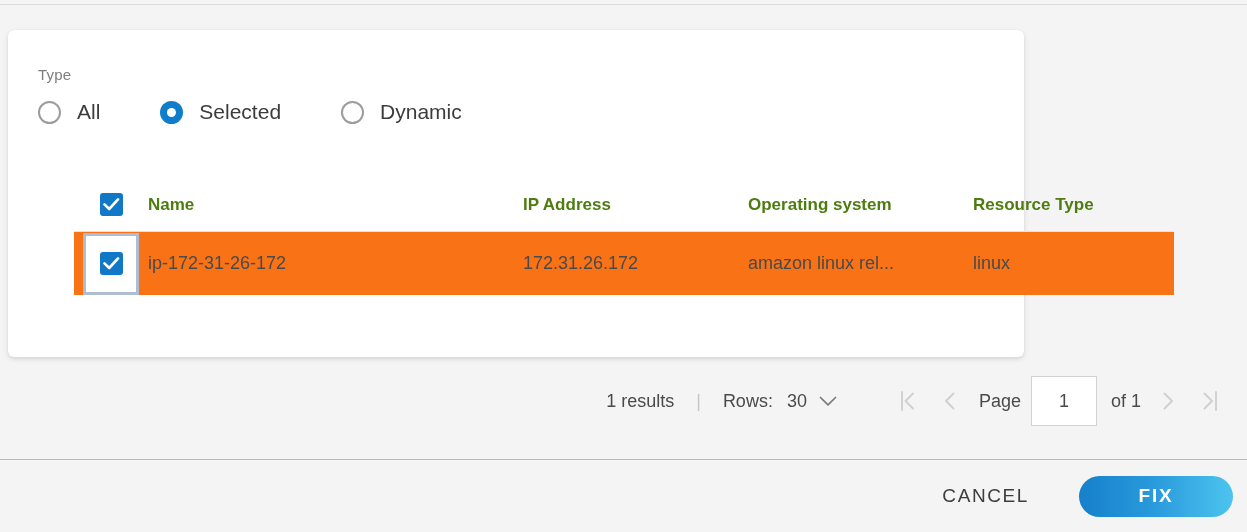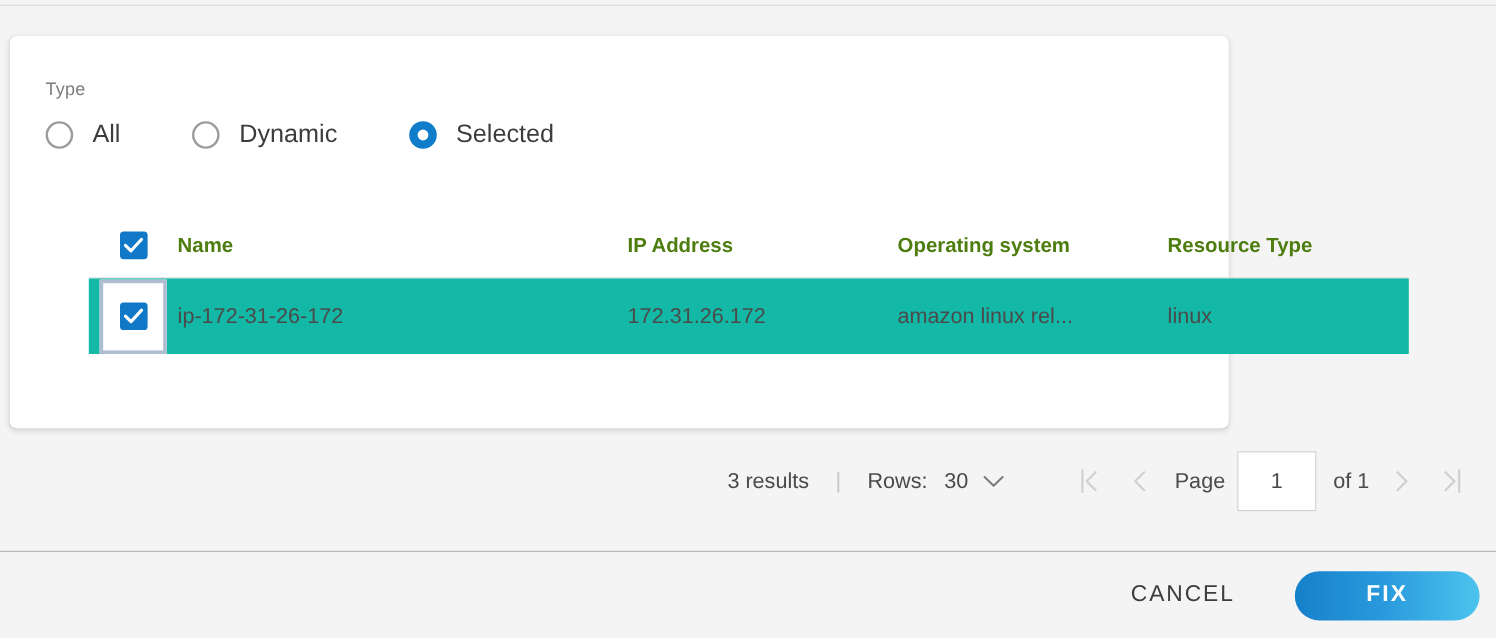--- a/index.html
+++ b/index.html
@@ -124,21 +124,21 @@
   .t-head {
     display: flex;
     align-items: center;
     height: 53px;
     border-bottom: 1px solid #e2e2e2;
   }
   .t-row {
     display: flex;
     align-items: center;
     height: 63px;
-    background: #14b8a6;
+    background: #f97316;
   }
   .c-check {
     width: 74px;
     display: flex;
     align-items: center;
     justify-content: center;
     flex: none;
   }
   .c-name  { width: 375px; flex: none; }
   .c-ip    { width: 225px; flex: none; }
@@ -275,27 +275,27 @@
   <div class="type-label">Type</div>
 
   <div class="radio-row">
 
     <label class="radio-opt">
       <span class="radio-mark"></span>
       <span class="radio-text">All</span>
     </label>
 
     <label class="radio-opt">
+      <span class="radio-mark on"></span>
+      <span class="radio-text">Selected</span>
+    </label>
+
+    <label class="radio-opt">
       <span class="radio-mark"></span>
       <span class="radio-text">Dynamic</span>
-    </label>
-
-    <label class="radio-opt">
-      <span class="radio-mark on"></span>
-      <span class="radio-text">Selected</span>
     </label>
 
   </div>
 
   <div class="table">
 
     <div class="t-head">
       <div class="c-check">
         <span class="cbox">
           <svg width="17" height="15" viewBox="0 0 17 15">
@@ -323,21 +323,21 @@
       <div class="c-ip td">172.31.26.172</div>
       <div class="c-os td">amazon linux rel...</div>
       <div class="c-type td">linux</div>
     </div>
 
   </div>
 </div>
 
 <div class="pager">
 
-  <span class="pg-results">3 results</span>
+  <span class="pg-results">1 results</span>
   <span class="pg-sep">|</span>
 
   <span class="pg-rows-label">Rows:</span>
   <span class="pg-rows-val">
     <span>30</span>
     <span class="chev-dn">
       <svg width="18" height="11" viewBox="0 0 18 11">
         <path d="M1.5 1.5 L9 8.8 L16.5 1.5" fill="none" stroke="#7b7b7b" stroke-width="1.7" stroke-linecap="round" stroke-linejoin="round"></path>
       </svg>
     </span>

